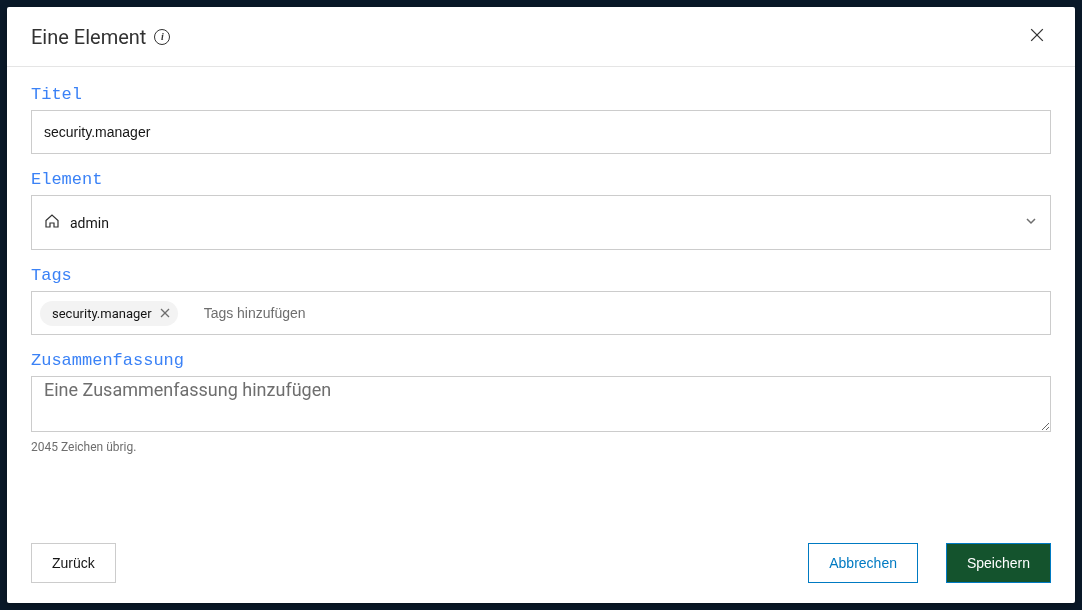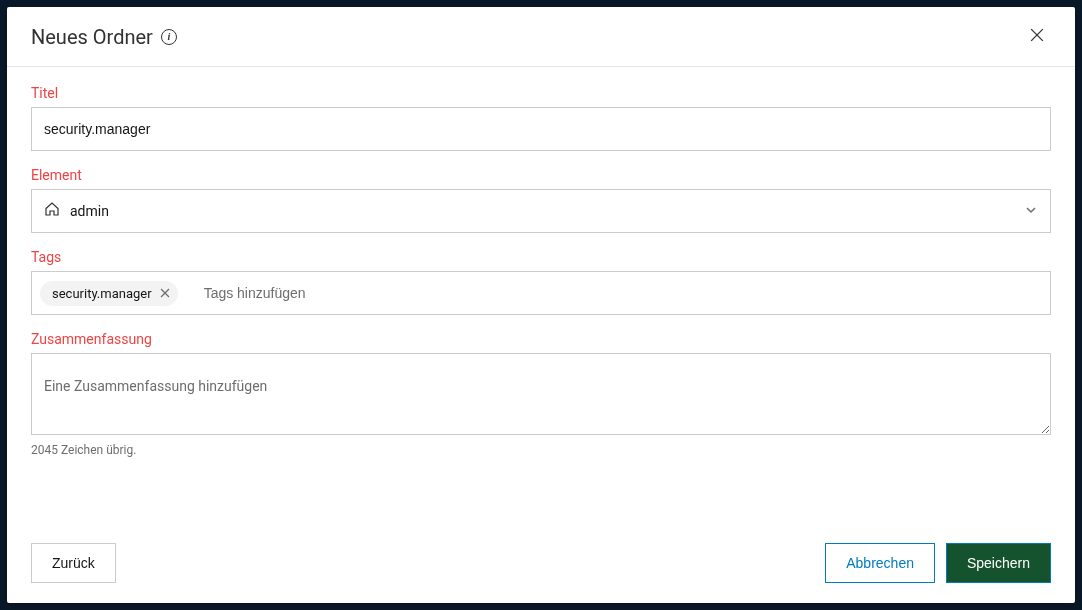--- a/index.html
+++ b/index.html
@@ -74,36 +74,37 @@
     .modal-body {
       flex: 1;
       padding: 18px 24px;
       overflow-y: auto;
     }
     .form-group {
       margin-bottom: 16px;
     }
     .form-label {
       display: block;
-      font-size: 14px;
-      color: #ef4444;
+      font-size: 17px;
+      color: #3b82f6;
       margin-bottom: 6px;
+      font-family: Liberation Mono, monospace;
     }
     .text-input {
       width: 100%;
       height: 44px;
       border: 1px solid #ccc;
       padding: 0 12px;
       font-size: 14px;
       color: #151515;
       background: #fff;
     }
     .select-input {
       width: 100%;
-      height: 44px;
+      height: 55px;
       border: 1px solid #ccc;
       padding: 0 12px;
       background: #fff;
       display: flex;
       align-items: center;
       justify-content: space-between;
       cursor: pointer;
     }
     .select-left {
       display: flex;
@@ -166,22 +167,22 @@
       min-width: 150px;
       margin-left: 16px;
     }
     .tags-input::placeholder {
       color: #6e6e6e;
     }
     .textarea-input {
       width: 100%;
       min-height: 56px;
       border: 1px solid #ccc;
-      padding: 24px 12px;
-      font-size: 14px;
+      padding: 2px 12px;
+      font-size: 18px;
       color: #151515;
       background: #fff;
       resize: both;
       font-family: inherit;
     }
     .textarea-input::placeholder {
       color: #6e6e6e;
     }
     .char-counter {
       font-size: 12px;
@@ -189,21 +190,21 @@
       margin-top: 4px;
     }
     .modal-footer {
       display: flex;
       align-items: center;
       justify-content: space-between;
       padding: 14px 24px 20px 24px;
     }
     .footer-right {
       display: flex;
-      gap: 11px;
+      gap: 28px;
     }
     .btn {
       height: 40px;
       padding: 0 20px;
       font-size: 14px;
       border: 1px solid #ccc;
       background: #fff;
       cursor: pointer;
       color: #151515;
       text-align: right;
@@ -218,21 +219,21 @@
       border: 1px solid #007ac2;
       color: #fff;
     }
   </style>
 </head>
 <body>
 
 <div class="modal">
   <div class="modal-header">
     <div class="modal-title-group">
-      <h1 class="modal-title">Neues Ordner</h1>
+      <h1 class="modal-title">Eine Element</h1>
       <span class="info-icon">i</span>
     </div>
     <button class="close-btn">
       <span>
         <svg viewBox="0 0 24 24" fill="none" stroke="#323232" stroke-width="1.5">
           <line x1="5" y1="5" x2="19" y2="19"></line>
           <line x1="19" y1="5" x2="5" y2="19"></line>
         </svg>
       </span>
     </button>

